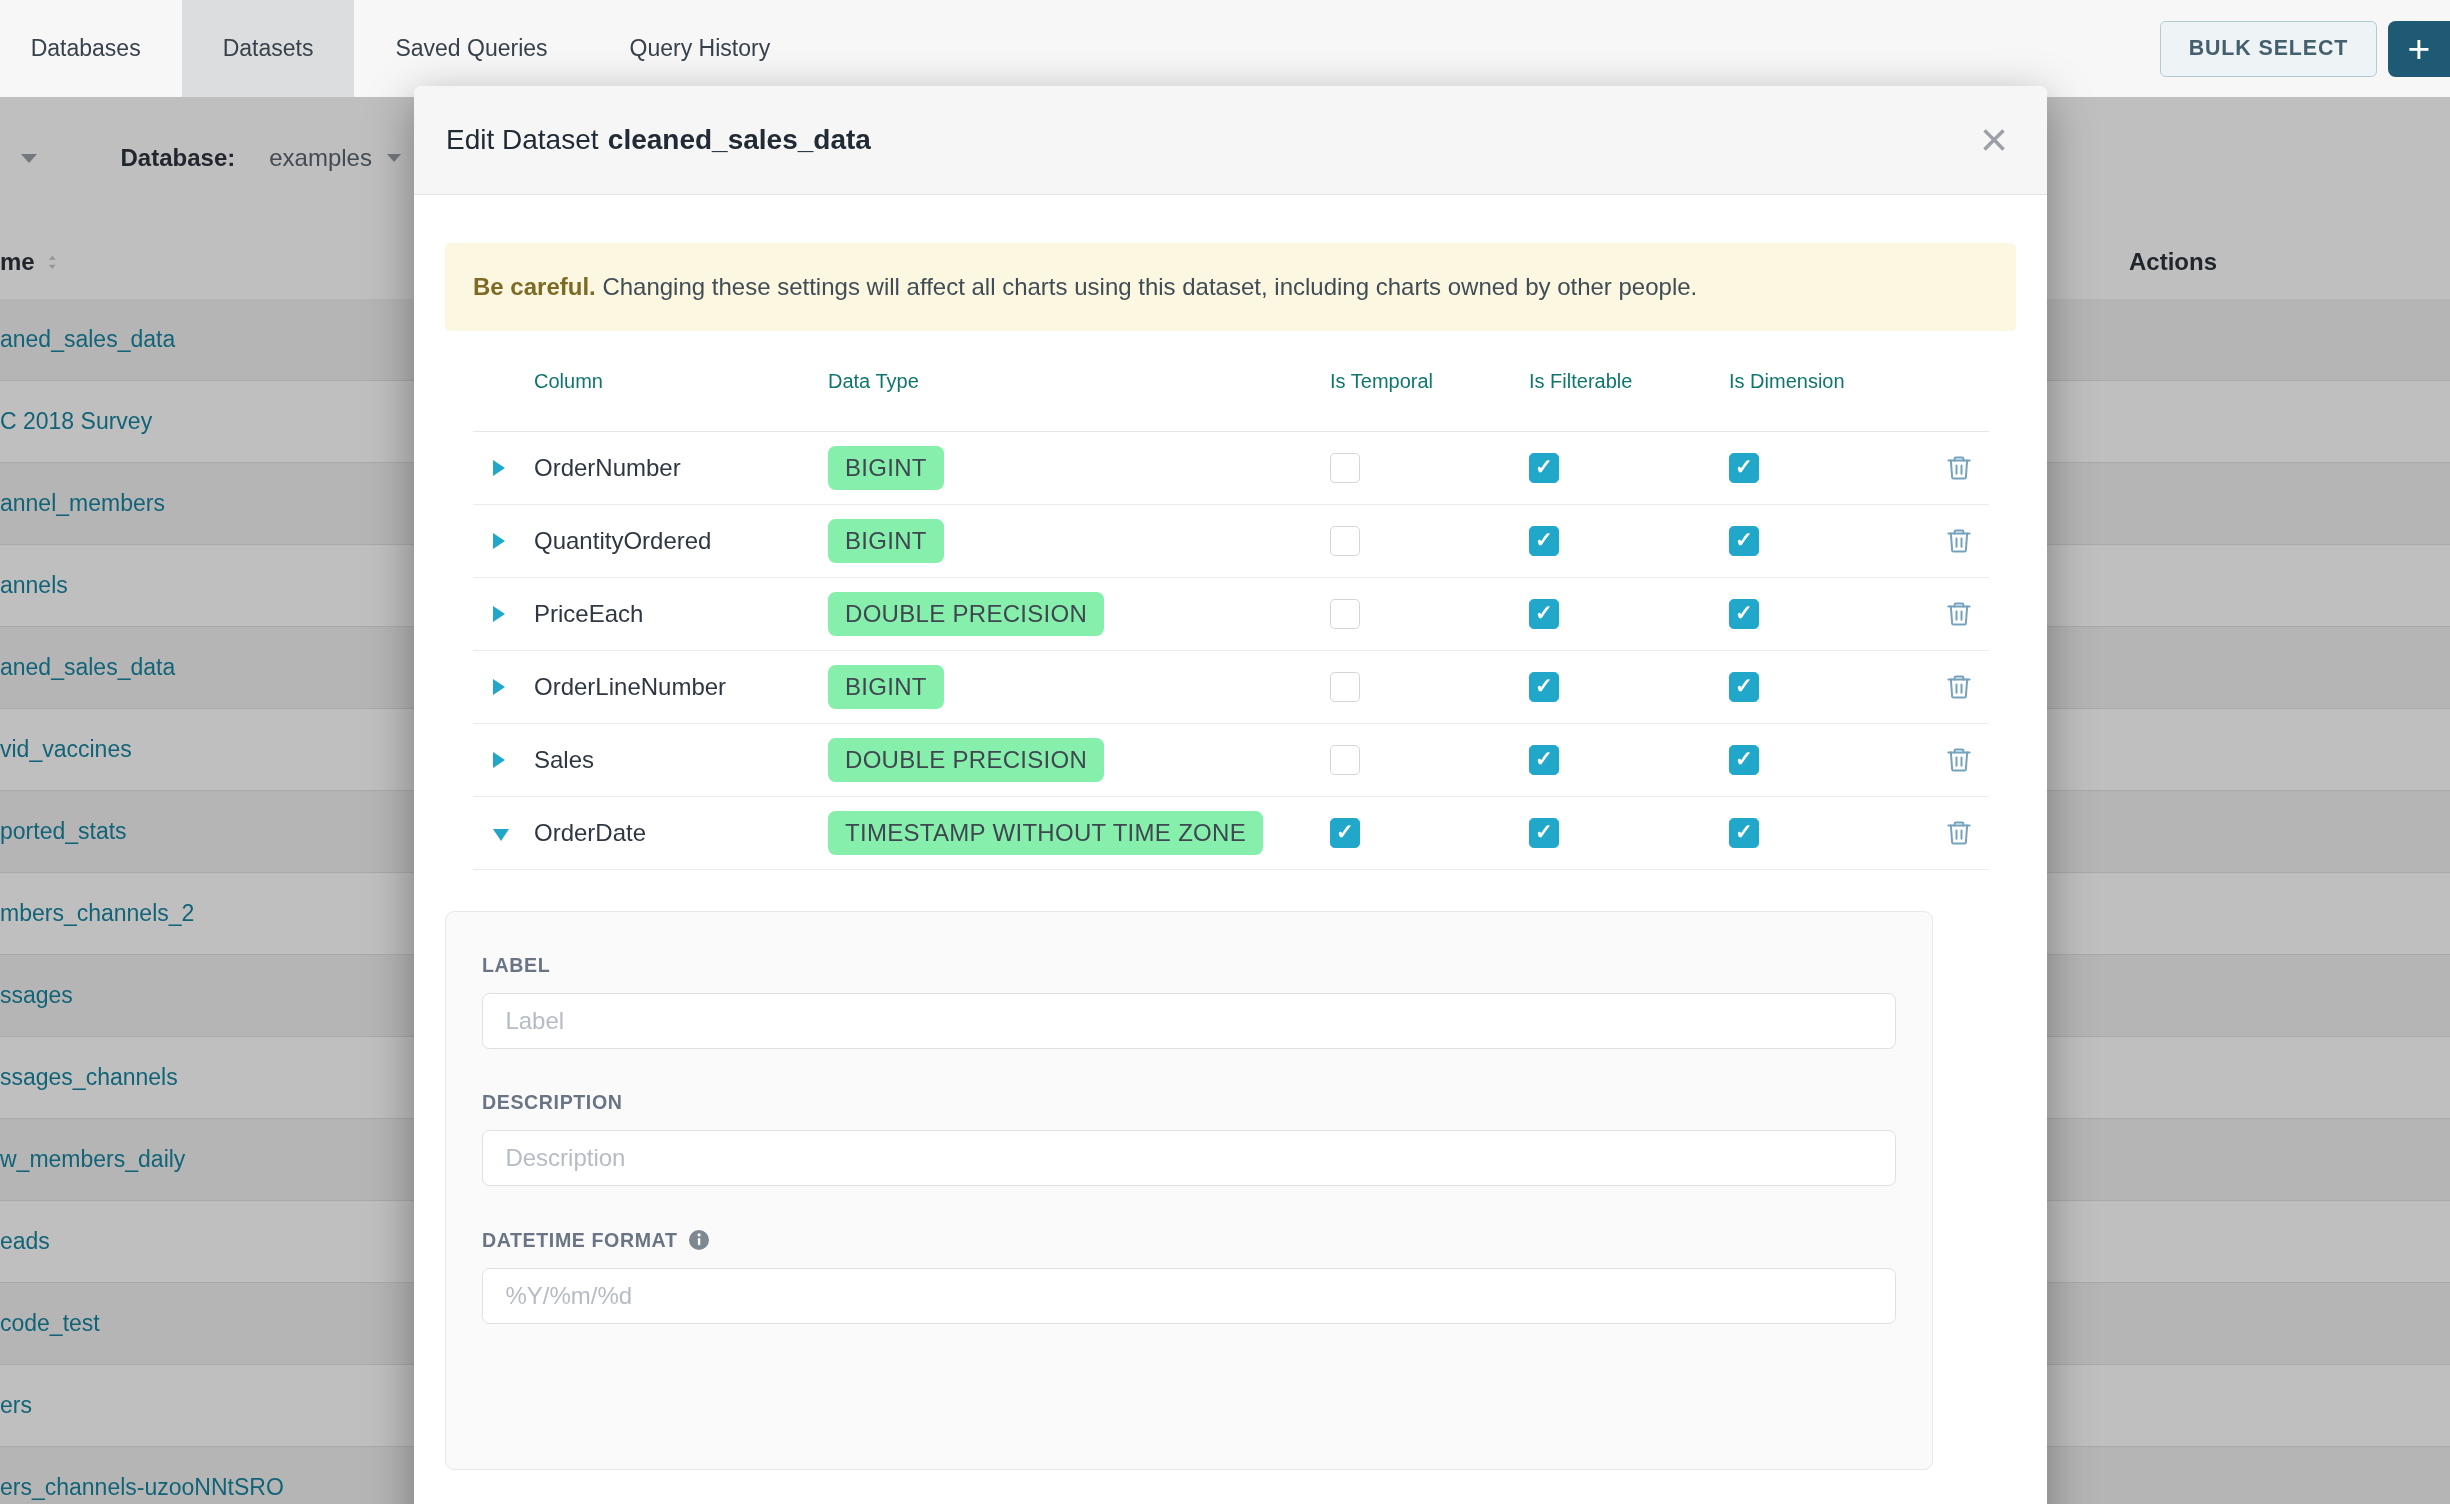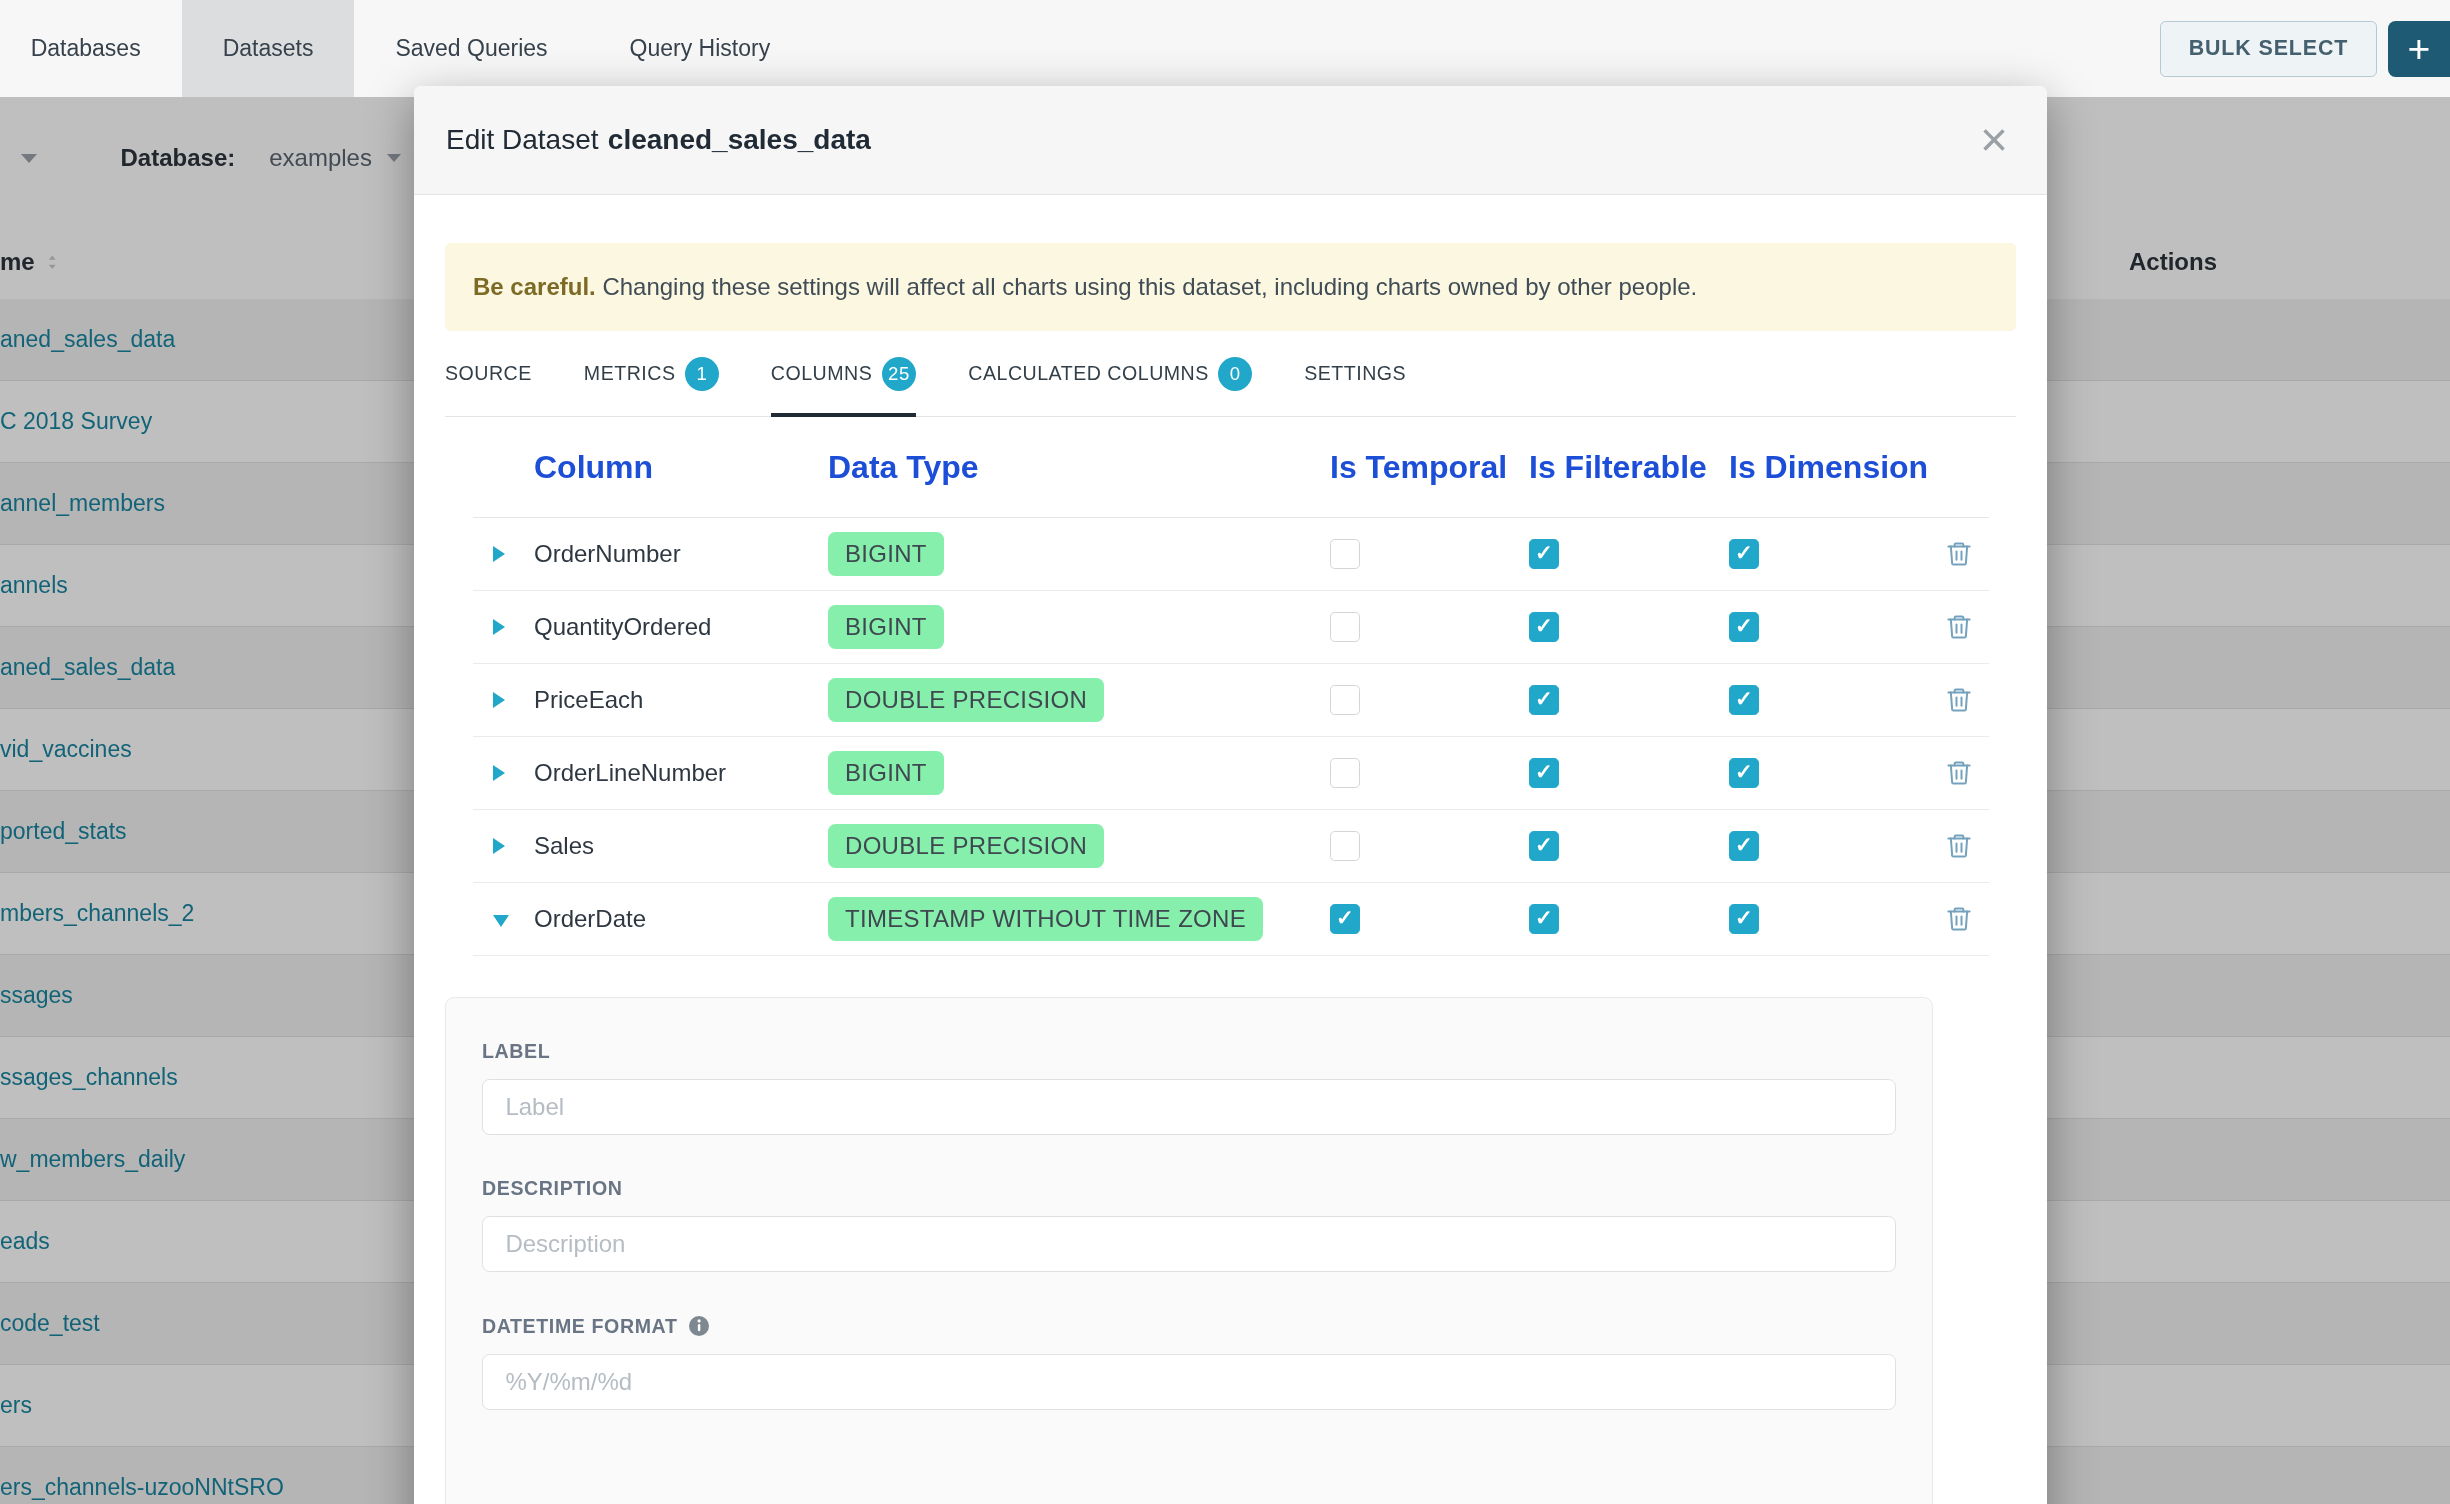--- a/index.html
+++ b/index.html
@@ -55,21 +55,21 @@
 
   .tabs { display:flex; height:86px; border-bottom:0.9px solid #e3e3e3; }
   .tab { display:flex; align-items:center; margin-right:52px; font-size:19.6px; letter-spacing:0.5px;
          color:#333f48; position:relative; height:100%; cursor:pointer; white-space:nowrap; }
   .tab.active::after { content:''; position:absolute; left:0; right:0; bottom:-0.9px; height:3.7px; background:#212b36; }
   .badge { margin-left:9.3px; min-width:34px; height:34px; border-radius:17.7px; background:#20a7c9; color:#fff;
            font-size:18.6px; display:flex; align-items:center; justify-content:center; padding:0 6.5px; }
 
   .cols-table { margin-left:28px; width:1516px; }
   .cols-head, .col-row { display:grid; grid-template-columns:61px 294px 502px 199px 200px 200px 1fr; align-items:center; }
-  .cols-head { height:101px; border-bottom:0.9px solid #e6e6e6; font-size:32px; font-weight:bold; color:#1d4ed8; }
+  .cols-head { height:101px; border-bottom:0.9px solid #e6e6e6; font-size:20px; font-weight:normal; color:#0f766e; }
   .col-row { height:73px; border-bottom:0.9px solid #ebebeb; font-size:24px; color:#2f3842; }
 
   .caret { display:inline-block; width:0; height:0; margin-left:19.6px;
            border-top:8.4px solid transparent; border-bottom:8.4px solid transparent; border-left:12px solid #20a7c9; cursor:pointer; }
   .caret.down { border-left:8.4px solid transparent; border-right:8.4px solid transparent; border-top:12px solid #20a7c9; border-bottom:none; }
 
   .pill { display:inline-block; background:#86efac; border-radius:7.5px; padding:8.4px 17px; font-size:24px;
           color:#3f4750; letter-spacing:0.3px; white-space:nowrap; }
 
   .cb-cell { display:flex; align-items:center; }
@@ -182,40 +182,20 @@
       <span>Edit Dataset</span><span class="m-title-name">cleaned_sales_data</span>
     </span>
     <span class="close-x">×</span>
   </div>
 
   <div class="modal-body">
     <div class="warning">
       <span class="warn-bold">Be careful.</span><span> Changing these settings will affect all charts using this dataset, including charts owned by other people.</span>
     </div>
 
-    <div class="tabs">
-        <div class="tab">
-          <span>SOURCE</span>
-        </div>
-        <div class="tab">
-          <span>METRICS</span>
-          <span class="badge">1</span>
-        </div>
-        <div class="tab active">
-          <span>COLUMNS</span>
-          <span class="badge">25</span>
-        </div>
-        <div class="tab">
-          <span>CALCULATED COLUMNS</span>
-          <span class="badge">0</span>
-        </div>
-        <div class="tab">
-          <span>SETTINGS</span>
-        </div>
-      </div>
 
     <div class="cols-table">
       <div class="cols-head">
         <div class="cell"></div>
         <div class="cell">Column</div>
         <div class="cell">Data Type</div>
         <div class="cell">Is Temporal</div>
         <div class="cell">Is Filterable</div>
         <div class="cell">Is Dimension</div>
         <div class="cell"></div>

